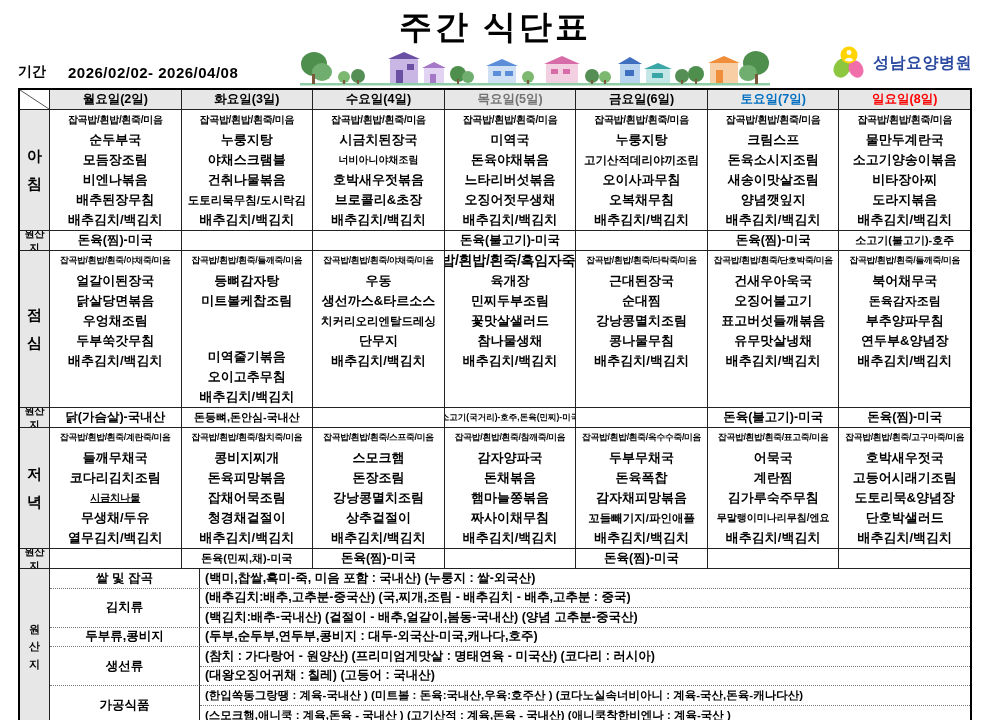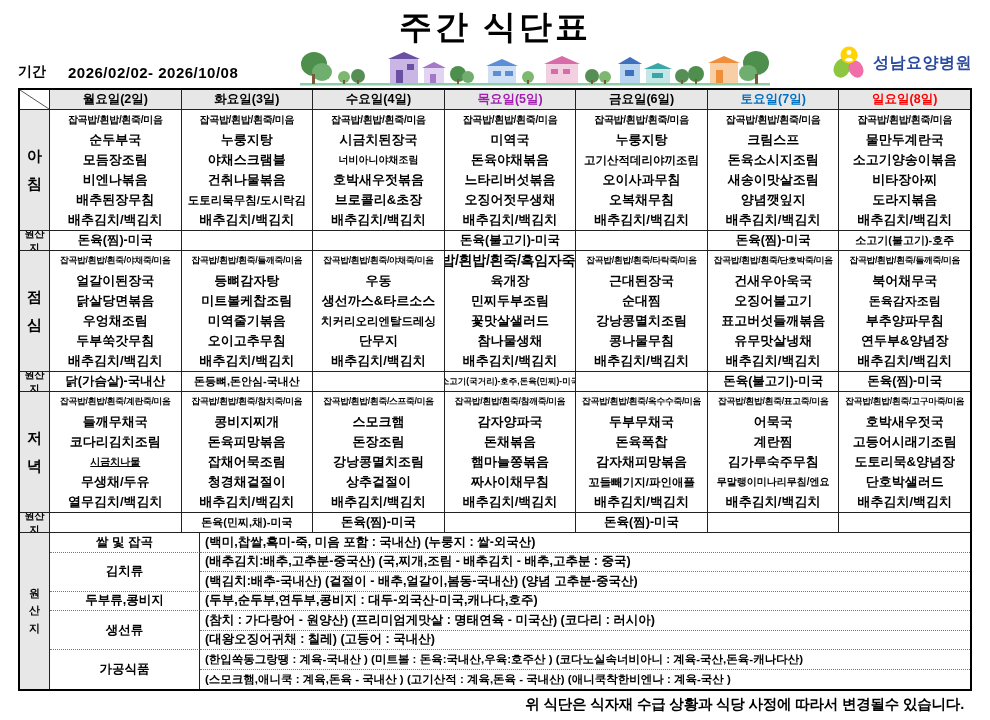--- a/index.html
+++ b/index.html
@@ -76,21 +76,21 @@
   }
 </style>
 </head>
 <body>
 
 <div class="page-title">주간 식단표</div>
 
 <div class="topbar">
   <div class="period">
     <span class="period-label">기간</span>
-    <span class="period-value">2026/02/02- 2026/10/08</span>
+    <span class="period-value">2026/02/02- 2026/04/08</span>
   </div>
   <div class="village-wrap">
     <svg width="470" height="38" viewBox="0 0 470 38" aria-hidden="true">
       <rect x="0" y="33" width="470" height="2.5" fill="#8fcfa8"></rect>
 
       <g>
         <ellipse cx="14" cy="14" rx="13" ry="12" fill="#4e8f4e"></ellipse>
         <ellipse cx="22" cy="22" rx="10" ry="9" fill="#6fae6f"></ellipse>
         <rect x="12" y="24" width="3" height="10" fill="#7a5a3a"></rect>
       </g>
@@ -194,21 +194,21 @@
   <div class="row header-row">
     <div class="cell corner-cell">
       <svg aria-hidden="true">
           <line x1="0" y1="0" x2="100%" y2="100%" stroke="#555" stroke-width="1"></line>
         </svg>
     </div>
 
   <div class="cell day-cell" style="color: rgb(0, 0, 0);">월요일(2일)</div>
       <div class="cell day-cell" style="color: rgb(0, 0, 0);">화요일(3일)</div>
       <div class="cell day-cell" style="color: rgb(0, 0, 0);">수요일(4일)</div>
-      <div class="cell day-cell" style="color: #a21caf;">목요일(5일)</div>
+      <div class="cell day-cell" style="color: #737373;">목요일(5일)</div>
       <div class="cell day-cell" style="color: rgb(0, 0, 0);">금요일(6일)</div>
       <div class="cell day-cell" style="color: rgb(0, 112, 192);">토요일(7일)</div>
       <div class="cell day-cell" style="color: rgb(255, 0, 0);">일요일(8일)</div>
     </div>
 
   <div class="meal-row">
       <div class="meal-label">아
 침</div>
       <div class="meal-col">
         <div class="meal-line rice" style="font-size: 10px;">잡곡밥/흰밥/흰죽/미음</div>
@@ -286,21 +286,21 @@
         <div class="meal-line" style="font-size: 13px;">얼갈이된장국</div>
         <div class="meal-line" style="font-size: 13px;">닭살당면볶음</div>
         <div class="meal-line" style="font-size: 13px;">우엉채조림</div>
         <div class="meal-line" style="font-size: 13px;">두부쑥갓무침</div>
         <div class="meal-line" style="font-size: 13px;">배추김치/백김치</div>
       </div>
       <div class="meal-col">
         <div class="meal-line rice" style="font-size: 8.8px;">잡곡밥/흰밥/흰죽/들깨죽/미음</div>
         <div class="meal-line" style="font-size: 13px;">등뼈감자탕</div>
         <div class="meal-line" style="font-size: 13px;">미트볼케찹조림</div>
-        <div class="meal-line" style="font-size: 13px;">미역줄기볶음</div>
+        <div class="meal-line" style="font-size: 13px; margin-top: 36px;">미역줄기볶음</div>
         <div class="meal-line" style="font-size: 13px;">오이고추무침</div>
         <div class="meal-line" style="font-size: 13px;">배추김치/백김치</div>
       </div>
       <div class="meal-col">
         <div class="meal-line rice" style="font-size: 8.8px;">잡곡밥/흰밥/흰죽/야채죽/미음</div>
         <div class="meal-line" style="font-size: 13px;">우동</div>
         <div class="meal-line" style="font-size: 13px;">생선까스&amp;타르소스</div>
         <div class="meal-line" style="font-size: 11.5px;">치커리오리엔탈드레싱</div>
         <div class="meal-line" style="font-size: 13px;">단무지</div>
         <div class="meal-line" style="font-size: 13px;">배추김치/백김치</div>

